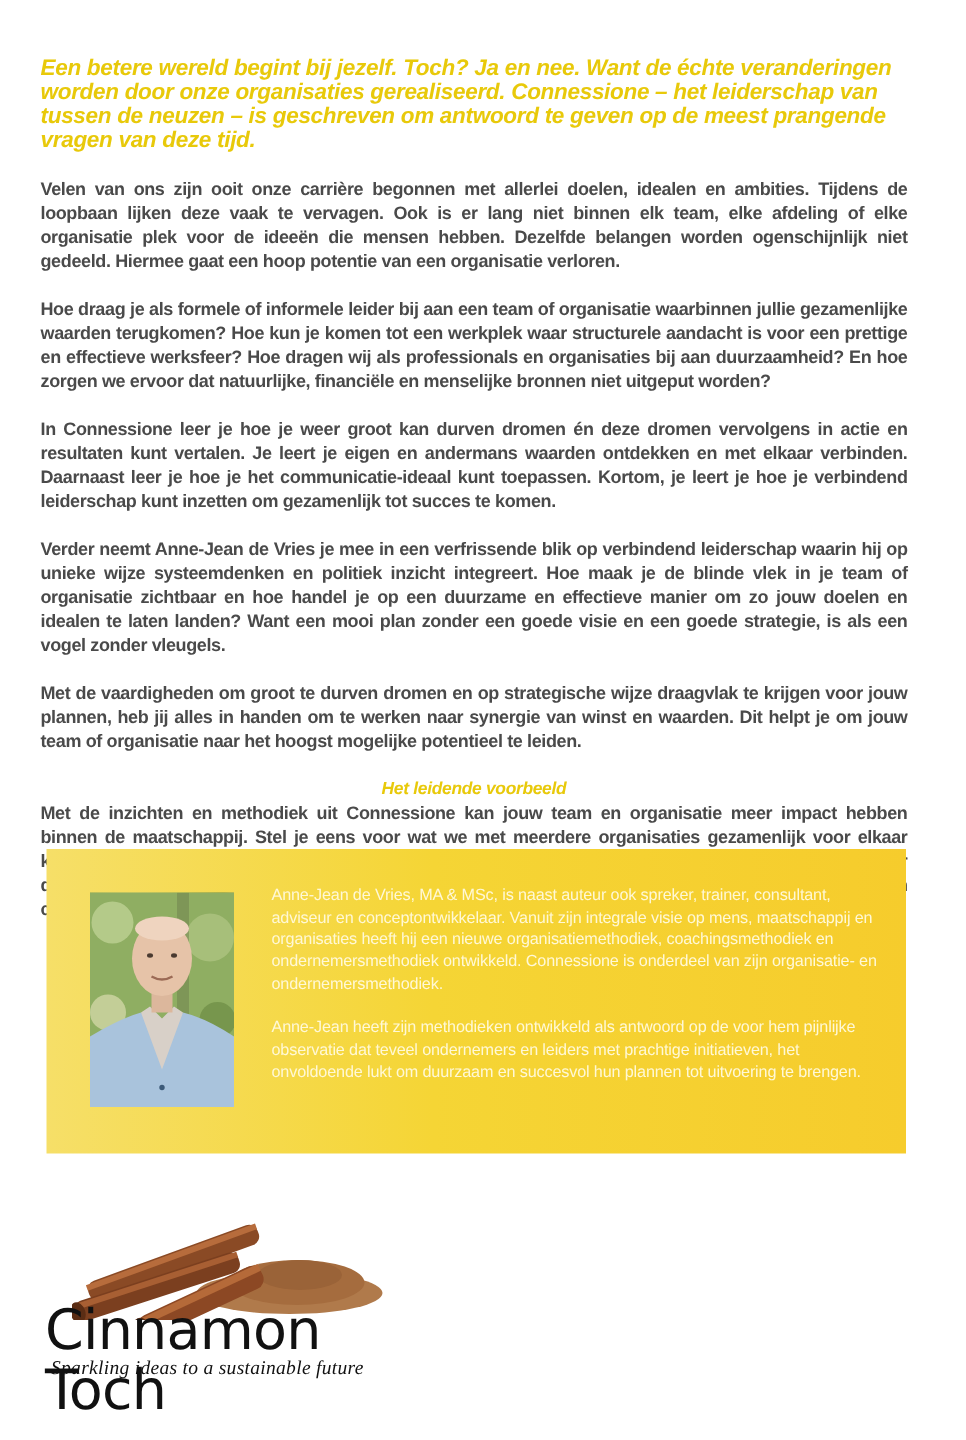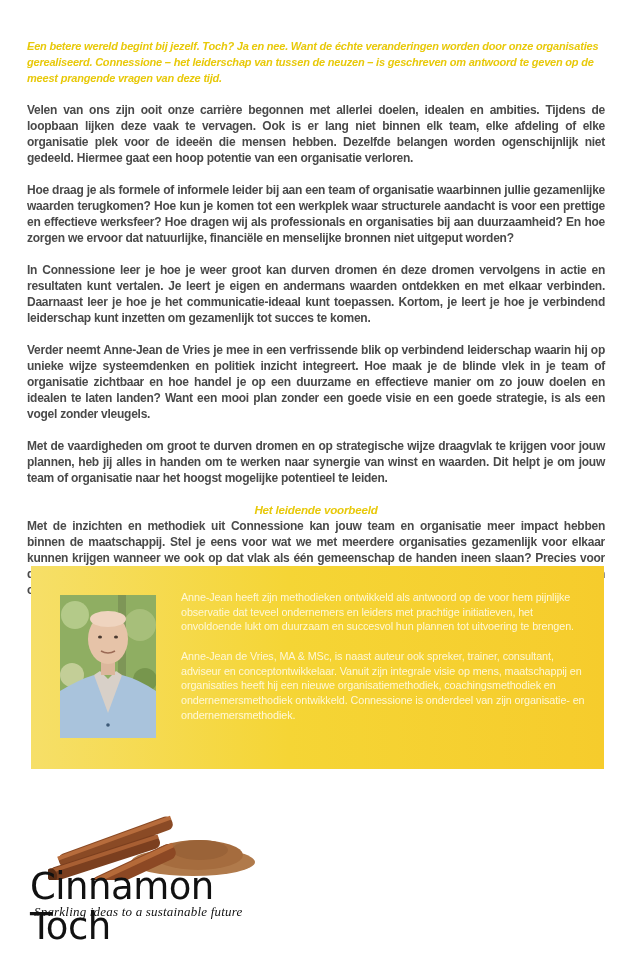--- a/index.html
+++ b/index.html
@@ -3,21 +3,21 @@
   <meta charset="utf-8">
   <style>
     html, body { margin: 0; padding: 0; }
     body {
       width: 644px; height: 960px; background: #ffffff; position: relative; overflow: hidden;
       font-family: "Liberation Sans", sans-serif;
     }
     .content { position: absolute; left: 27px; top: 38px; width: 578px; }
     .intro {
       color: #e8c90a; font-weight: bold; font-style: italic;
-      font-size: 11px; line-height: 16px; margin: 0 0 16px 0; letter-spacing: -0.2px;
+      font-size: 15px; line-height: 16px; margin: 0 0 16px 0; letter-spacing: -0.2px;
     }
     .para {
       color: #4a4a4a; font-size: 12px; line-height: 16px; margin: 0 0 16px 0;
       text-align: justify; letter-spacing: -0.25px; font-weight: bold;
     }
     .subhead {
       color: #e8c90a; font-weight: bold; font-style: italic; font-size: 11.6px; line-height: 16px;
       margin: 0; letter-spacing: -0.2px; text-align: center;
     }
     .para.tight { margin-top: 0; }
@@ -74,22 +74,22 @@
       <rect x="41" y="62" width="14" height="18" fill="#dcb79c"></rect>
       <ellipse cx="48" cy="44" rx="20" ry="25" fill="#e6c3a8"></ellipse>
       <ellipse cx="48" cy="24" rx="18" ry="8" fill="#efd4bf"></ellipse>
       <ellipse cx="40" cy="42" rx="2" ry="1.5" fill="#4a3a30"></ellipse>
       <ellipse cx="56" cy="42" rx="2" ry="1.5" fill="#4a3a30"></ellipse>
       <path d="M41 56 Q48 60 55 56" stroke="#9b6a55" stroke-width="1.5" fill="none"></path>
       <circle cx="48" cy="130" r="1.8" fill="#3d5a78"></circle>
     </svg>
   </div>
   <div class="bio-text">
+    <p>Anne-Jean de Vries, MA &amp; MSc, is naast auteur ook spreker, trainer, consultant, adviseur en conceptontwikkelaar. Vanuit zijn integrale visie op mens, maatschappij en organisaties heeft hij een nieuwe organisatiemethodiek, coachingsmethodiek en ondernemersmethodiek ontwikkeld. Connessione is onderdeel van zijn organisatie- en ondernemersmethodiek.</p>
     <p>Anne-Jean heeft zijn methodieken ontwikkeld als antwoord op de voor hem pijnlijke observatie dat teveel ondernemers en leiders met prachtige initiatieven, het onvoldoende lukt om duurzaam en succesvol hun plannen tot uitvoering te brengen.</p>
-    <p>Anne-Jean de Vries, MA &amp; MSc, is naast auteur ook spreker, trainer, consultant, adviseur en conceptontwikkelaar. Vanuit zijn integrale visie op mens, maatschappij en organisaties heeft hij een nieuwe organisatiemethodiek, coachingsmethodiek en ondernemersmethodiek ontwikkeld. Connessione is onderdeel van zijn organisatie- en ondernemersmethodiek.</p>
   </div>
 </div>
 
 <div class="logo">
   <svg class="logo-art" width="220" height="70" viewBox="0 0 220 70">
     <ellipse cx="145" cy="52" rx="62" ry="14" fill="#b07a4b"></ellipse>
     <ellipse cx="150" cy="45" rx="45" ry="15" fill="#a56c3e"></ellipse>
     <ellipse cx="152" cy="40" rx="28" ry="10" fill="#9a6338"></ellipse>
     <g transform="rotate(-20 60 40)">
       <rect x="10" y="28" width="120" height="14" rx="6" fill="#8a4a25"></rect>

